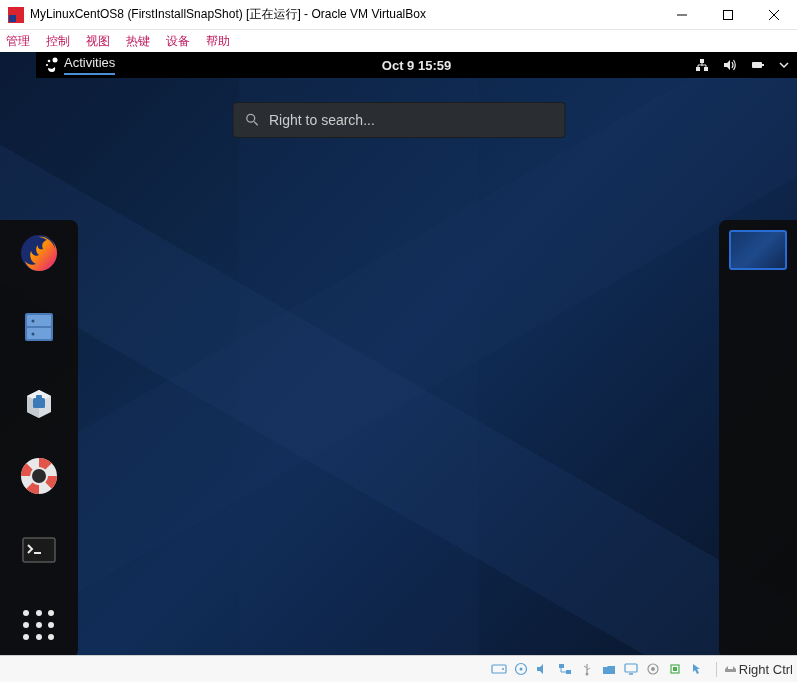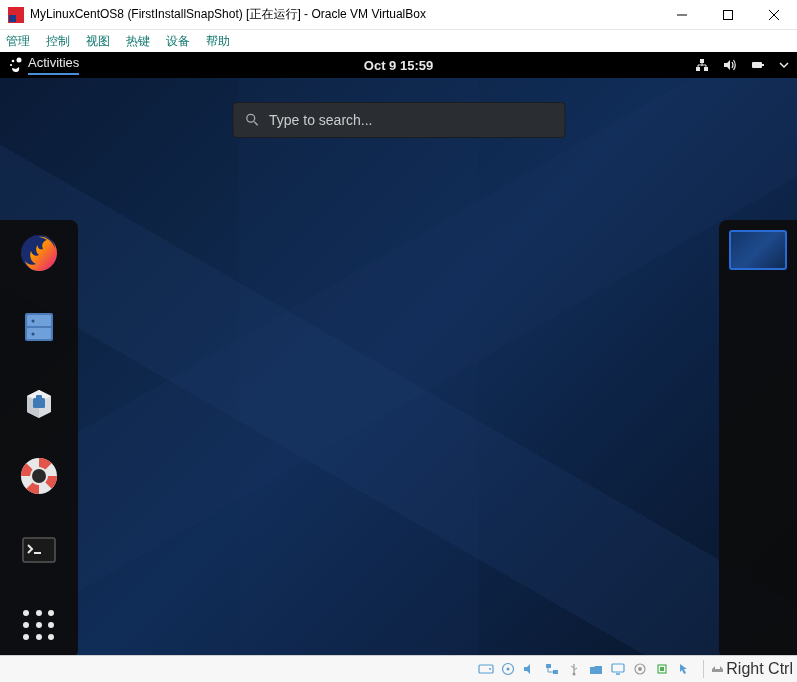--- a/index.html
+++ b/index.html
@@ -8,33 +8,33 @@
 
 .win-titlebar { height: 30px; display: flex; align-items: center; padding: 0 0 0 8px; background: #fff; border-bottom: 1px solid #e5e5e5; justify-content: flex-end; }
 .win-app-icon { width: 16px; height: 16px; background: #d9232e; margin-right: 6px; position: relative; }
 .win-app-icon::after { content: ""; position: absolute; bottom: 1px; left: 1px; width: 7px; height: 7px; background: #1a3c8b; }
 .win-title { font-size: 12px; color: #000; flex: 1; }
 .win-controls { display: flex; }
 .win-btn { width: 46px; height: 30px; display: flex; align-items: center; justify-content: center; color: #000; }
 .win-btn svg { width: 10px; height: 10px; }
 
 
-.vb-menubar { height: 22px; display: flex; align-items: center; padding: 0 6px; background: #fff; font-size: 12px; color: #0f766e; gap: 16px; }
+.vb-menubar { height: 22px; display: flex; align-items: center; padding: 0 6px; background: #fff; font-size: 12px; color: #be185d; gap: 16px; }
 .vb-menu-item { cursor: default; }
 
 
 .vm-display { height: 603px; background: linear-gradient(135deg, #0a1a35 0%, #0d2445 25%, #102d58 50%, #0c2040 75%, #081428 100%); position: relative; overflow: hidden; }
 .vm-bg-pattern { position: absolute; inset: 0; background:
   linear-gradient(30deg, transparent 35%, rgba(30,60,110,0.25) 35%, rgba(30,60,110,0.25) 48%, transparent 48%),
   linear-gradient(150deg, transparent 40%, rgba(25,50,95,0.25) 40%, rgba(25,50,95,0.25) 55%, transparent 55%),
   linear-gradient(90deg, transparent 30%, rgba(20,45,90,0.2) 30%, rgba(20,45,90,0.2) 60%, transparent 60%);
 }
 
 
-.gnome-topbar { position: relative; height: 26px; background: #000; display: flex; align-items: center; color: #e8e8e8; font-size: 13px; padding: 0 8px; z-index: 5; }
+.gnome-topbar { position: relative; height: 26px; background: #000; display: flex; align-items: center; color: #e8e8e8; font-size: 13px; padding: 0 8px; z-index: 5; margin-left: 36px; }
 .gnome-logo { width: 16px; height: 16px; margin-right: 4px; }
 .activities { font-weight: 500; padding-bottom: 3px; border-bottom: 2px solid #4a90d9; }
 .gnome-clock { position: absolute; left: 50%; transform: translateX(-50%); font-weight: 700; }
 .gnome-status { margin-left: auto; display: flex; align-items: center; gap: 14px; }
 
 
 .search-row { position: absolute; top: 50px; left: 50%; transform: translateX(-50%); z-index: 4; }
 .search-box { width: 333px; height: 36px; background: #2a2e33; border: 1px solid #1a1c20; border-radius: 4px; display: flex; align-items: center; padding: 0 12px; color: #ccc; font-size: 14px; }
 .search-box svg { width: 14px; height: 14px; margin-right: 10px; fill: #aaa; }
 
@@ -46,21 +46,21 @@
 
 
 .workspace-panel { position: absolute; right: 0; top: 168px; width: 78px; height: 438px; background: rgba(12,12,12,0.92); border-radius: 8px 0 0 8px; padding: 10px; z-index: 4; }
 .workspace-thumb { width: 58px; height: 40px; border: 2px solid #2a6cd6; border-radius: 3px; background: linear-gradient(135deg, #14366b 0%, #1e4a8c 50%, #102a55 100%); margin: 0 auto; }
 
 
 .vb-statusbar { height: 27px; background: #f7f7f7; border-top: 1px solid #d0d0d0; display: flex; align-items: center; justify-content: flex-end; padding: 0 4px; gap: 4px; }
 .vb-status-icons { display: flex; gap: 4px; align-items: center; }
 .vb-sicon { width: 18px; height: 16px; display: flex; align-items: center; justify-content: center; }
 .vb-host { display: flex; align-items: center; gap: 2px; margin-left: 6px; border-left: 1px solid #ccc; padding-left: 6px; }
-.vb-host-text { font-size: 16px; color: #333; }
+.vb-host-text { font-size: 13px; color: #333; }
 </style>
 </head>
 <body>
 
 <div class="win-titlebar">
   <div class="win-app-icon"></div>
   <div class="win-title">MyLinuxCentOS8 (FirstInstallSnapShot) [正在运行] - Oracle VM VirtualBox</div>
   <div class="win-controls">
     <div class="win-btn">
         <svg viewBox="0 0 10 10">
@@ -126,21 +126,21 @@
         </svg>
     </div>
   </div>
 
   <div class="search-row">
     <div class="search-box">
       <svg viewBox="0 0 16 16">
           <circle cx="6" cy="6" r="4.5" fill="none" stroke="#aaa" stroke-width="1.5"></circle>
           <line x1="10" y1="10" x2="14" y2="14" stroke="#aaa" stroke-width="1.5"></line>
         </svg>
-      <span>Type to search...</span>
+      <span>Right to search...</span>
     </div>
   </div>
 
   <div class="dash">
     <div class="dash-item">
       <svg width="44" height="44" viewBox="0 0 44 44">
         <circle cx="22" cy="22" r="18" fill="#1a2b6d"></circle>
         <path d="M22 4 C32 4 40 12 40 22 C40 32 32 40 22 40 C15 40 10 36 8 30 C10 33 15 35 19 33 C14 31 12 25 14 20 C15 24 19 26 22 24 C19 22 18 17 21 14 C20 17 23 19 26 18 C24 14 26 10 30 9 C27 7 24 6 22 6 C28 5 36 10 38 18 C38 10 31 4 22 4 Z" fill="url(#fg)"></path>
         <defs>
             <linearGradient id="fg" x1="0" y1="0" x2="1" y2="1">

